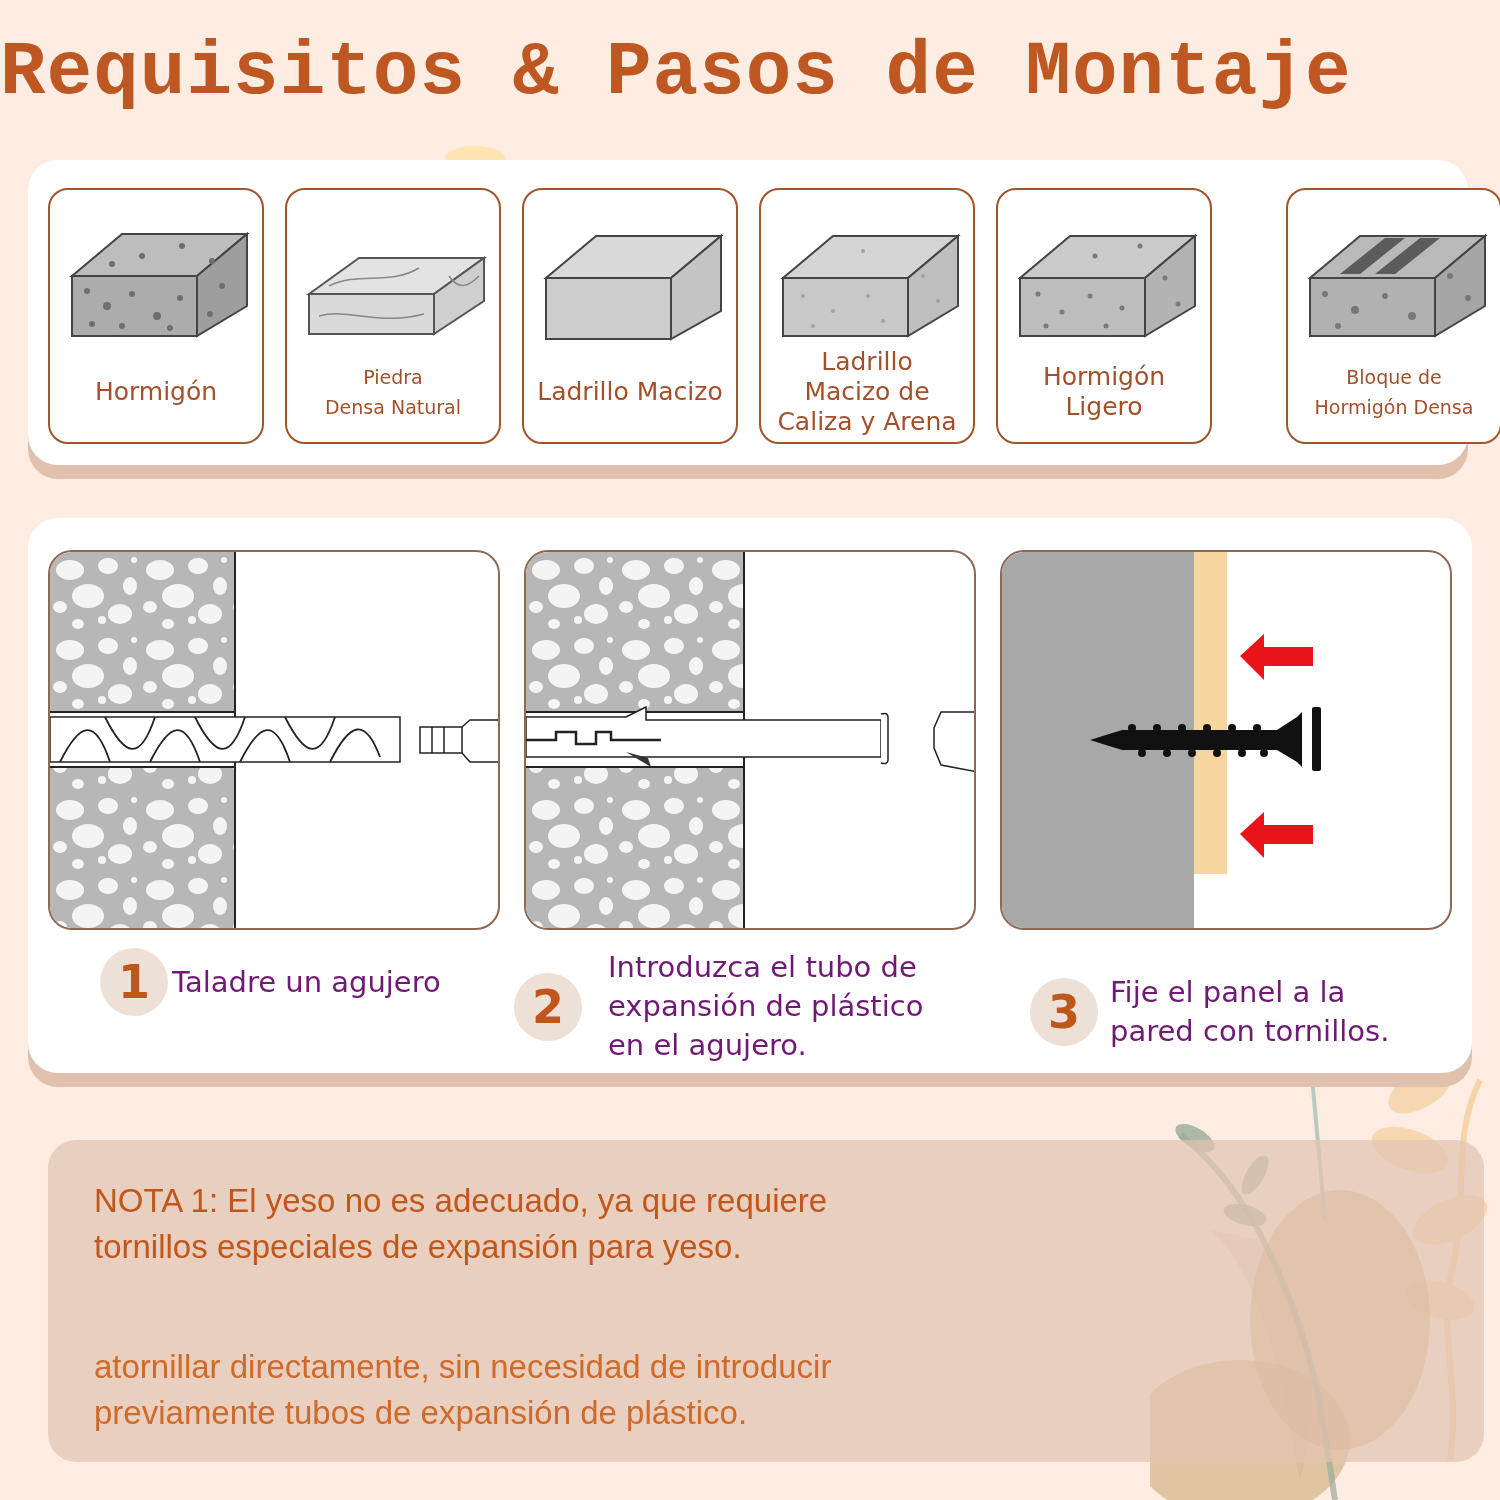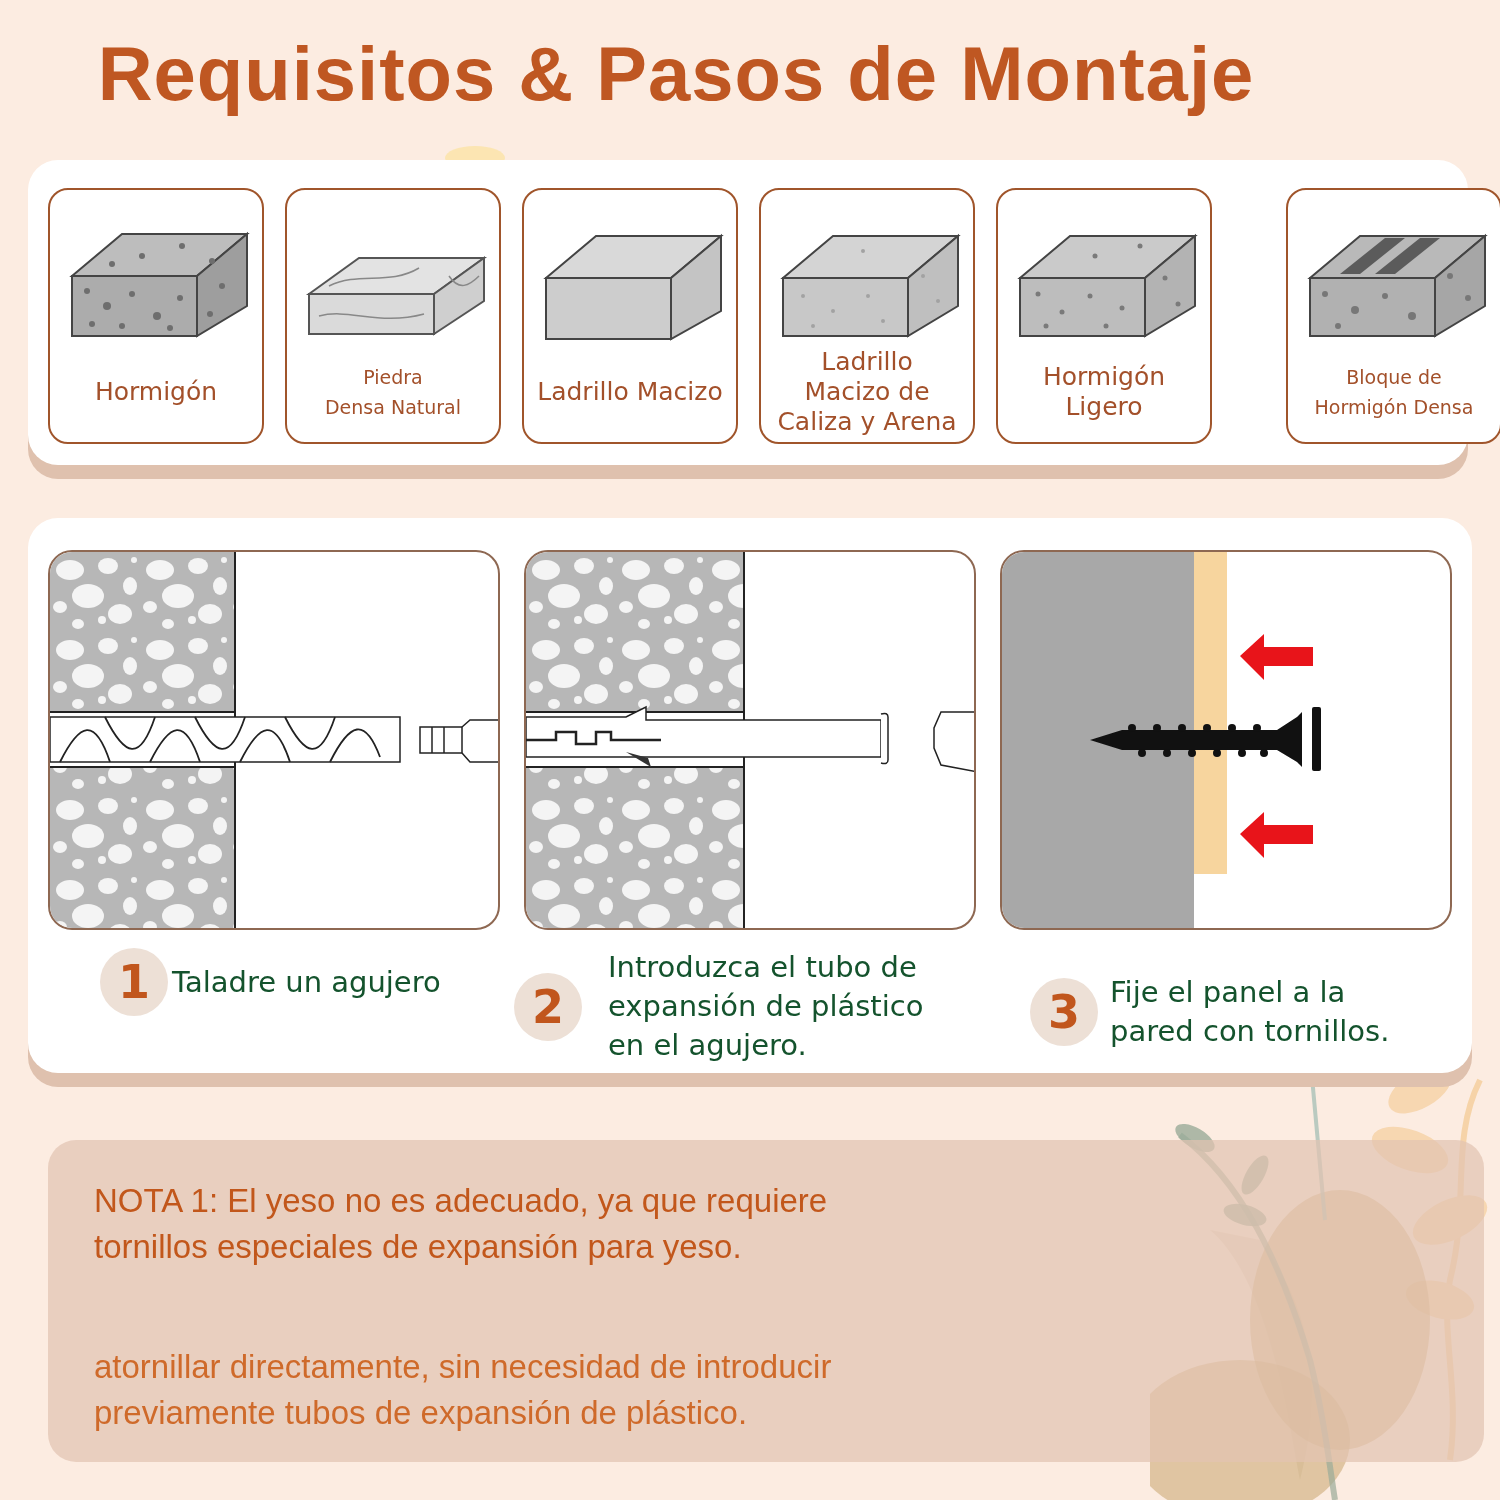--- a/index.html
+++ b/index.html
@@ -5,23 +5,23 @@
   * { box-sizing: border-box; margin: 0; padding: 0; }
   html, body { width: 1500px; height: 1500px; overflow: hidden; }
   body {
     background: #fcece1;
     font-family: "DejaVu Sans", sans-serif;
     position: relative;
     color: #b4561f;
   }
   .deco { position: absolute; pointer-events: none; }
   .title {
-    position: absolute; left: 0; top: 30px; width: 1352px; text-align: center;
+    position: absolute; left: 0; top: 30px; width: 1352px; 
     font-size: 76px; font-weight: bold; color: #bf5722; letter-spacing: 1px;
-    font-family: Liberation Sans, sans-serif;
+    font-family: Liberation Mono, monospace;
   }
   .panel {
     position: absolute; background: #ffffff; border-radius: 30px;
     box-shadow: 0 14px 0 #dfc1ae;
   }
   .mat-panel { left: 28px; top: 160px; width: 1440px; height: 305px; }
   .steps-panel { left: 28px; top: 518px; width: 1444px; height: 555px; }
   .mat-card {
     position: absolute; top: 28px; width: 216px; height: 256px;
     border: 2.5px solid #a0552b; border-radius: 20px; background: #fff;
@@ -39,21 +39,21 @@
     border: 2.5px solid #8e6852; border-radius: 24px; overflow: hidden; background: #fff;
   }
   .step-caption { position: absolute; top: 430px; display: flex; align-items: center; }
   .step-num {
     width: 68px; height: 68px; border-radius: 50%; background: #ede0d6;
     display: flex; align-items: center; justify-content: center;
     font-size: 46px; font-weight: bold; color: #c1561d;
     font-family: "DejaVu Sans", sans-serif; flex-shrink: 0;
   }
   .step-text {
-    margin-left: 26px; font-size: 29px; line-height: 39px; color: #14532d;
+    margin-left: 26px; font-size: 29px; line-height: 39px; color: #701a75;
     font-family: "DejaVu Sans", sans-serif;
   }
   .notes {
     position: absolute; left: 28px; top: 1140px; width: 1436px; height: 322px;
     background: rgba(226, 196, 178, 0.72); border-radius: 28px;
     padding: 38px 0 0 46px;
     margin-left: 20px;
   }
   .note {
     font-family: "Liberation Sans", sans-serif; font-size: 33px; line-height: 46px;

